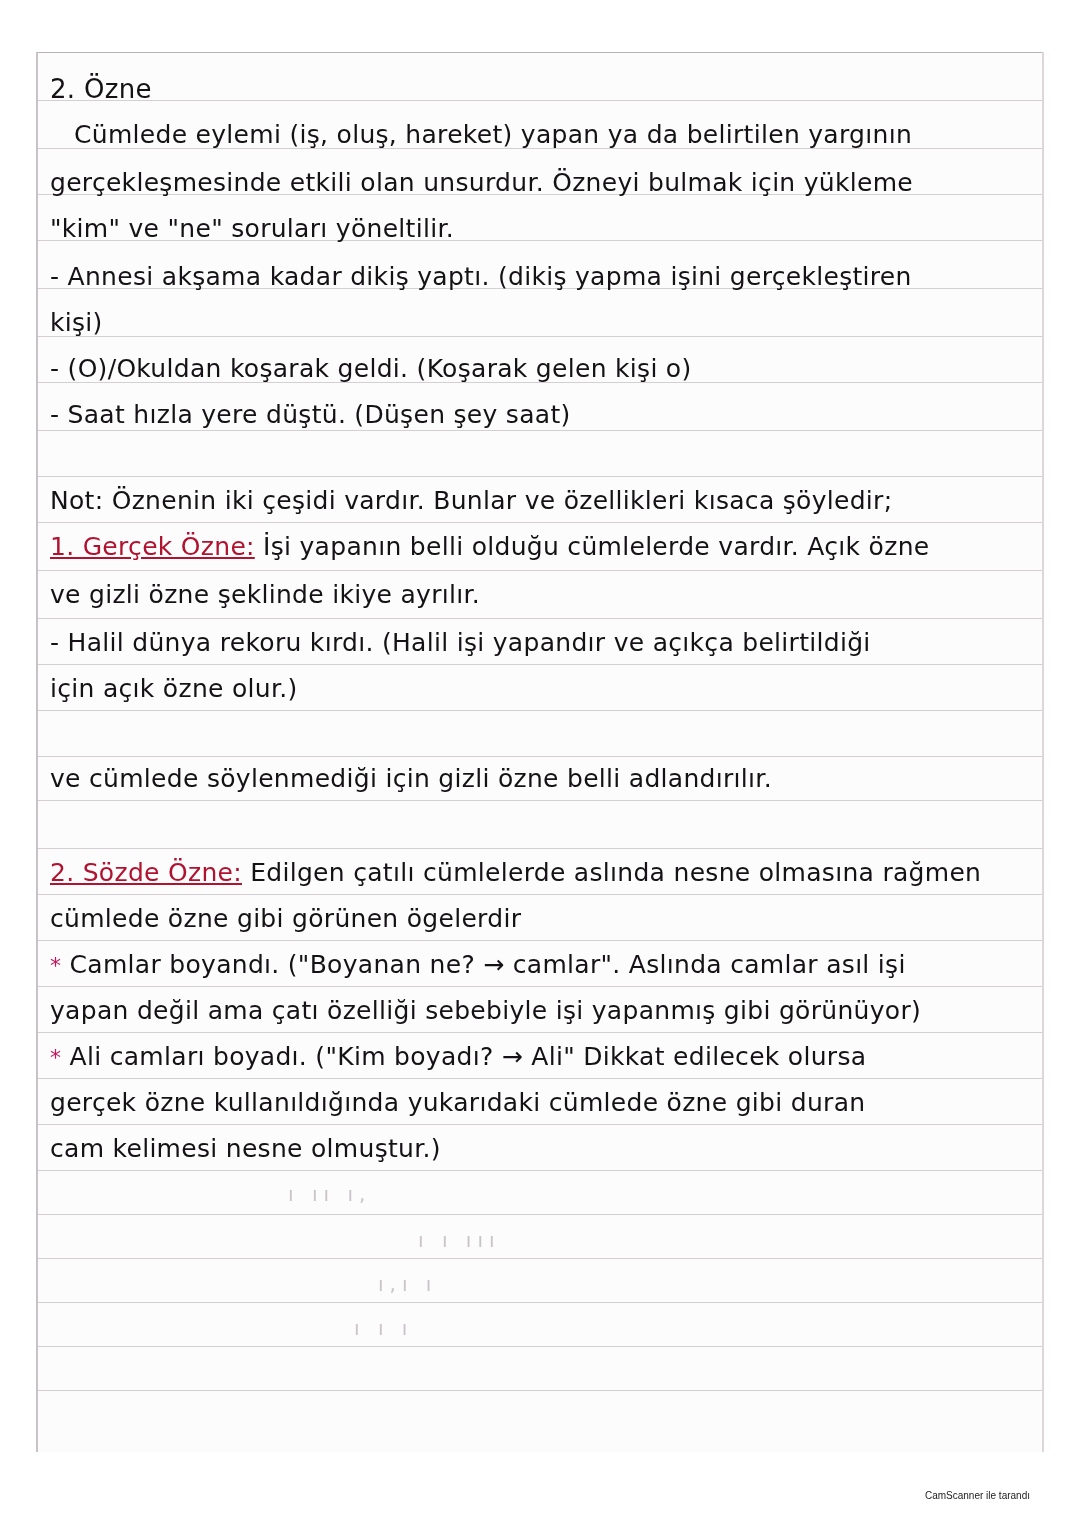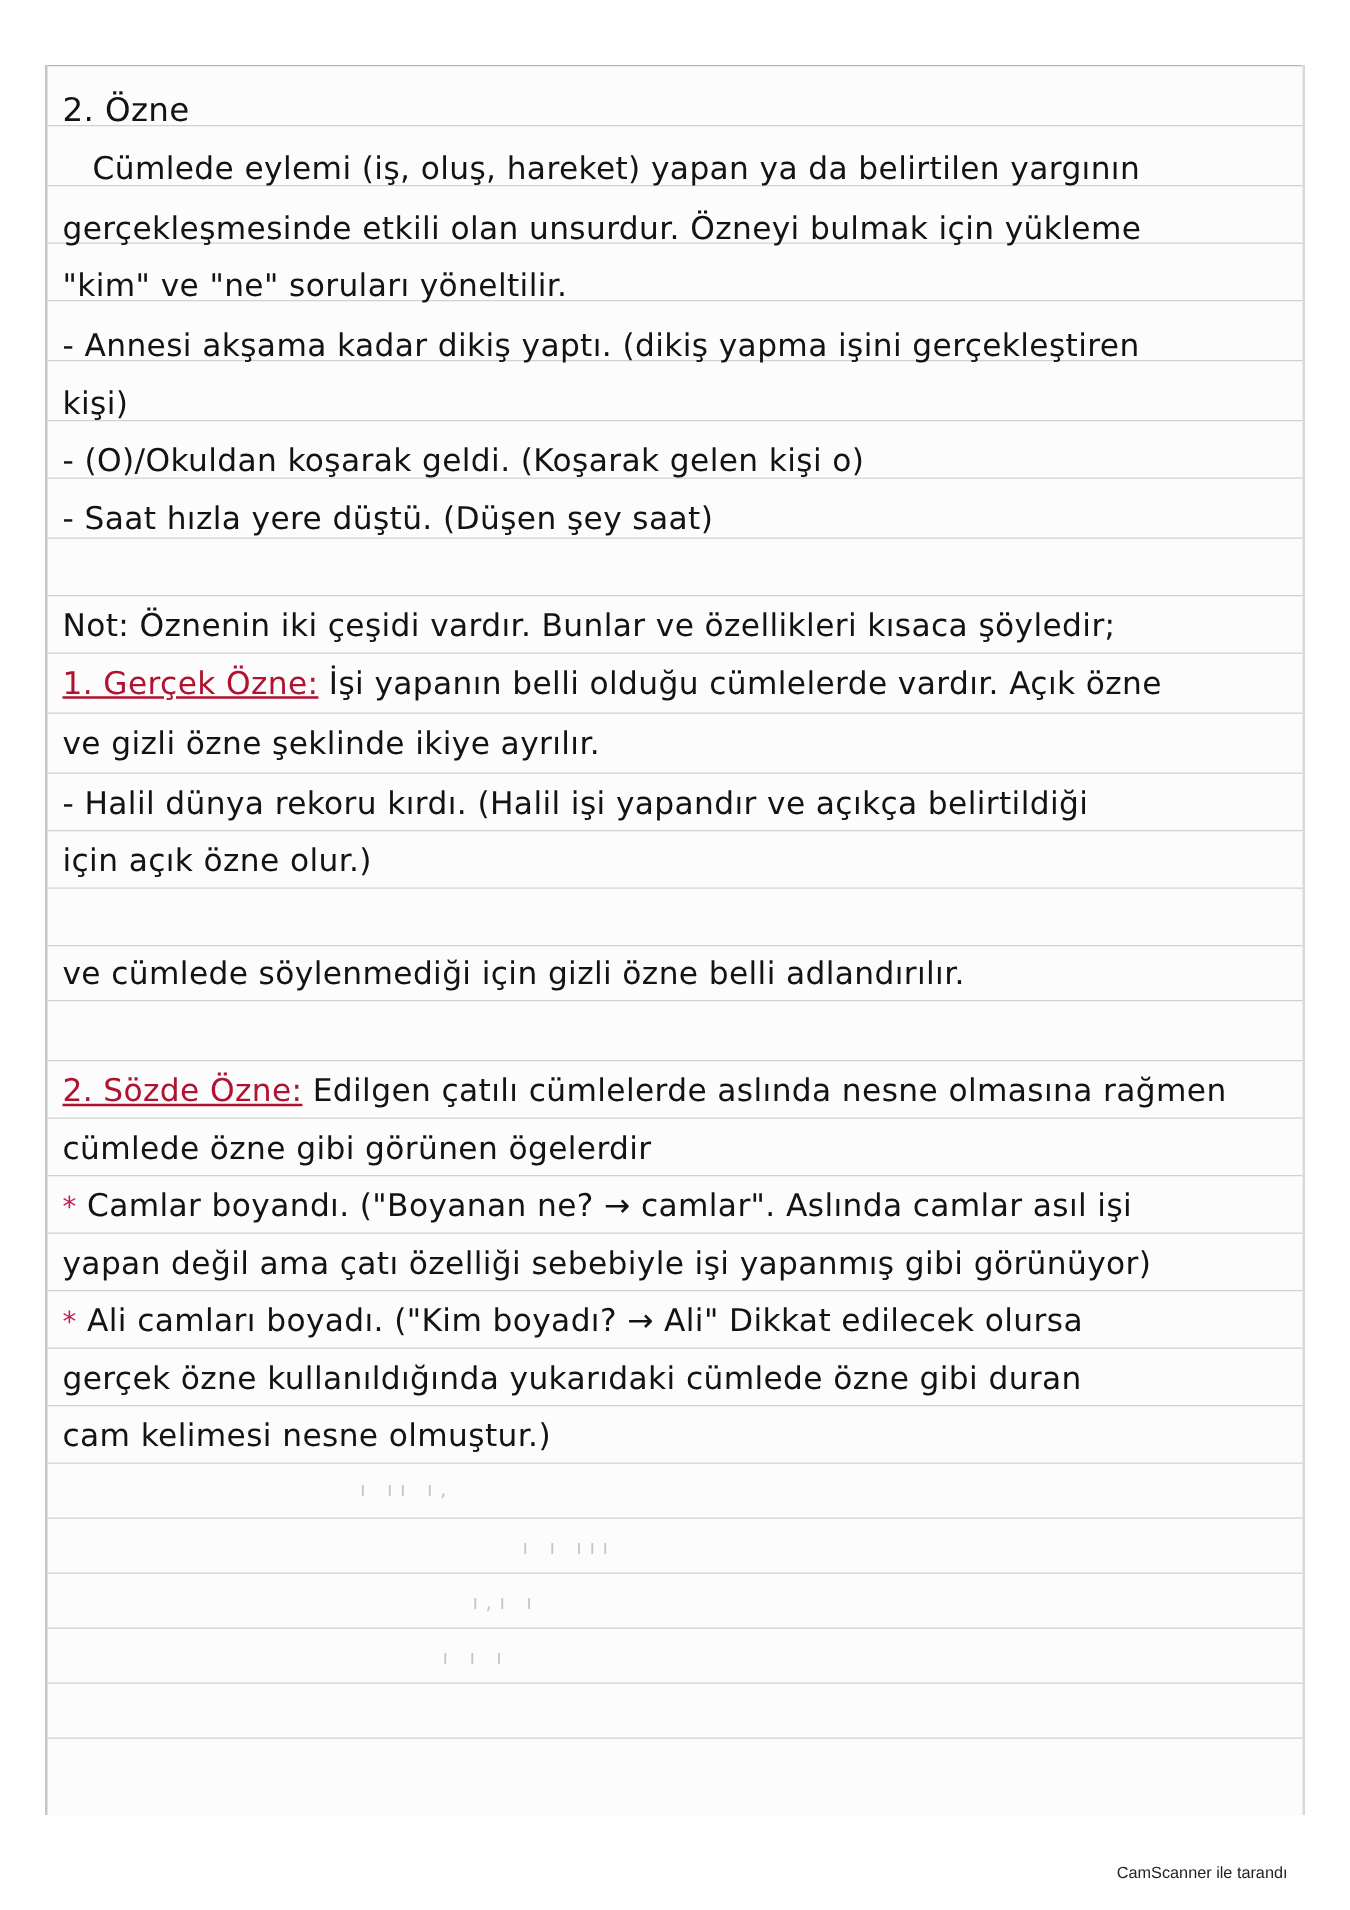--- a/index.html
+++ b/index.html
@@ -42,28 +42,28 @@
       line-height: 1;
     }
     .red { color: #b0122f; text-decoration: underline; }
     .bullet { color: #c2185b; font-size: 22px; }
     .heading { font-size: 26px; text-align: center; }
     .footer {
       position: absolute;
       right: 50px;
       top: 1490px;
       font-family: "Liberation Sans", sans-serif;
-      font-size: 13px;
+      font-size: 10px;
       color: #222222;
     }
     .ghost {
       position: absolute;
       left: 250px;
       color: #c9c4c8;
-      font-size: 16px;
+      font-size: 20px;
       letter-spacing: 6px;
       white-space: nowrap;
     }
   </style>
 </head>
 <body>
 
 <div class="page">
 
   <div class="rule dark" style="top:0px"></div>

